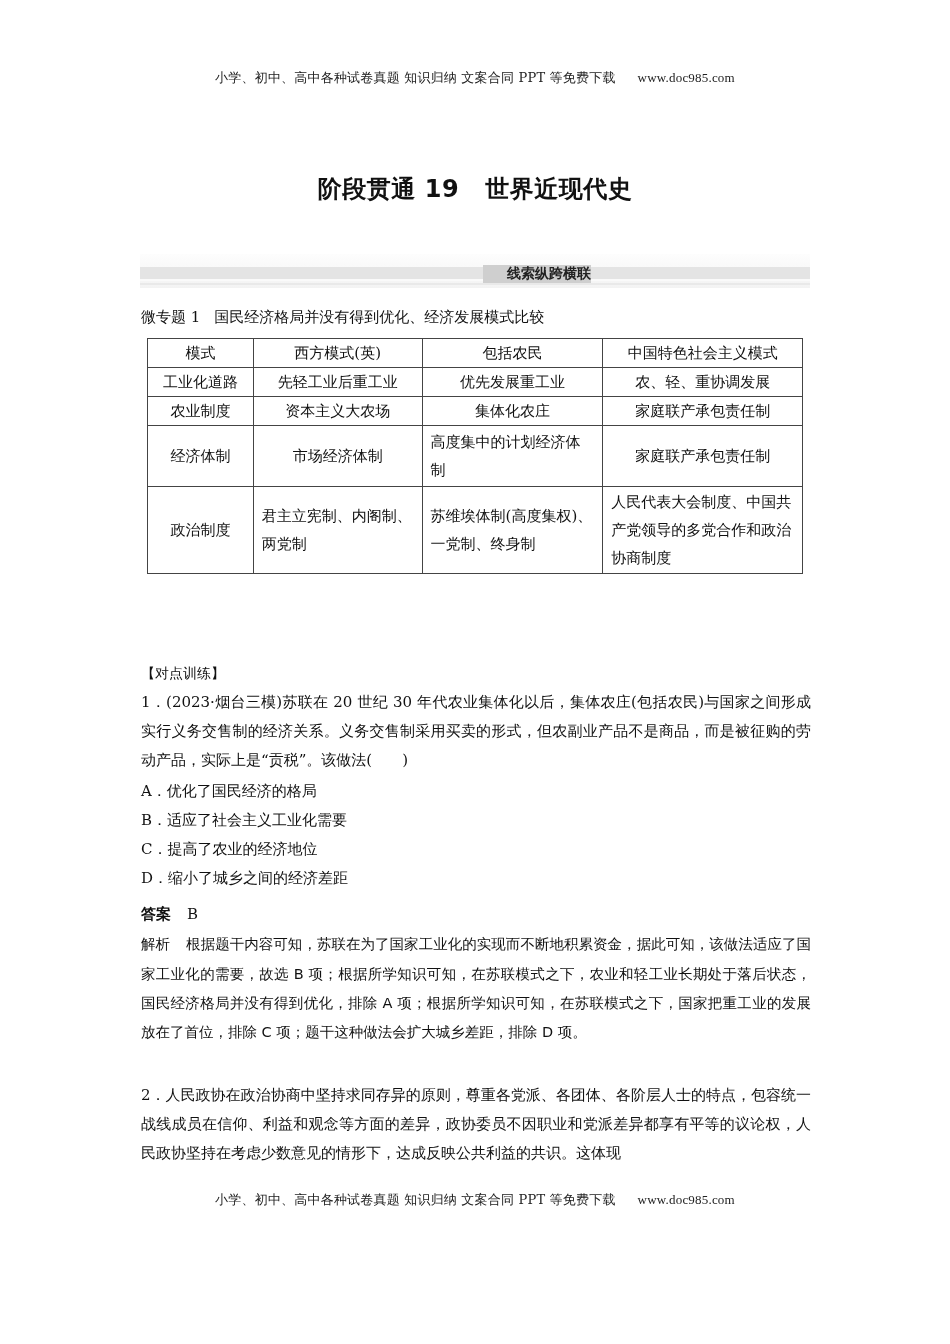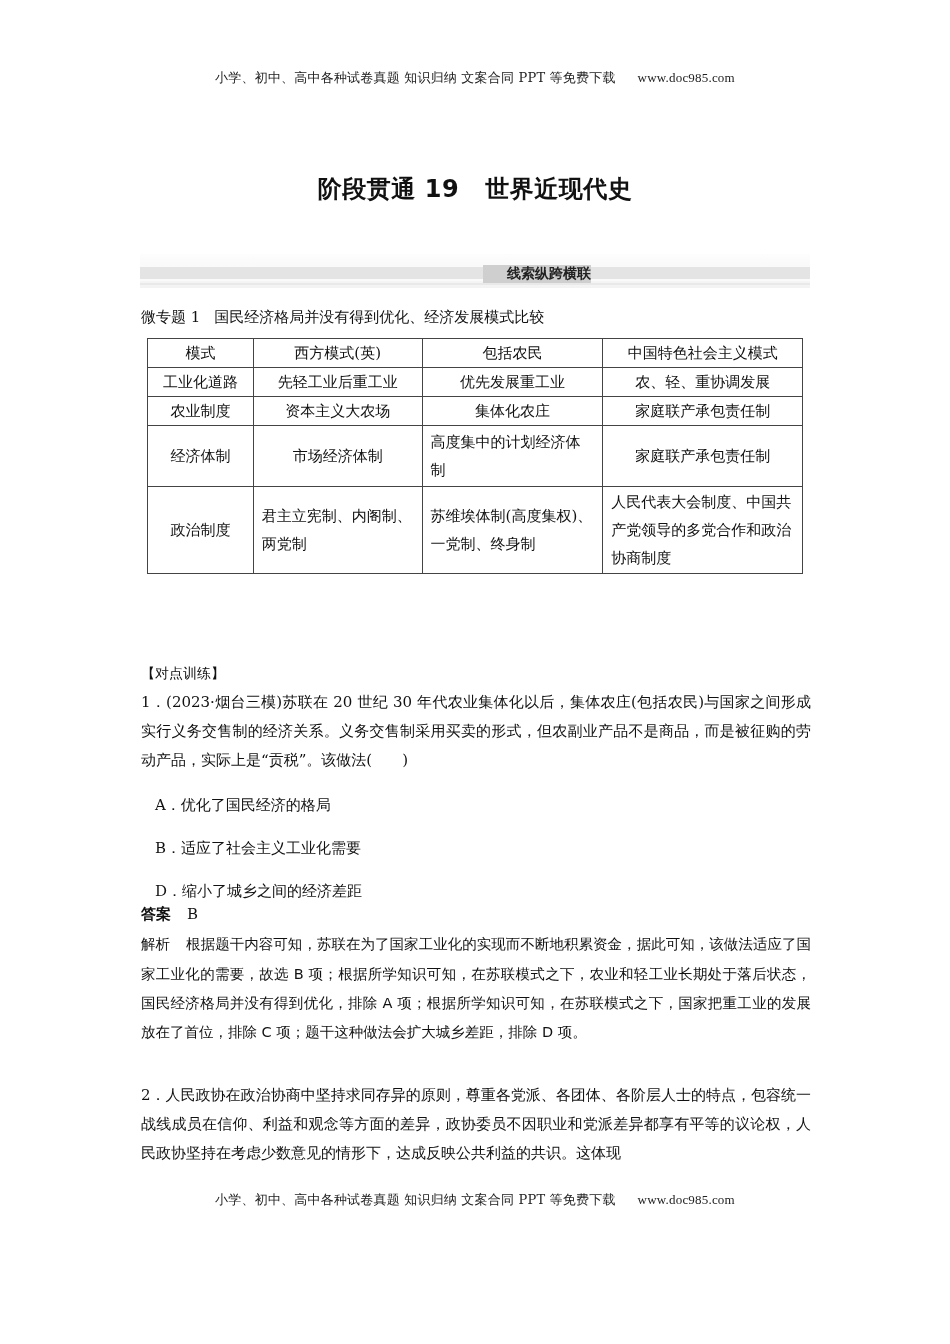--- a/index.html
+++ b/index.html
@@ -103,21 +103,21 @@
     .practice { top: 663px; font-family: "DejaVu Sans", sans-serif; font-weight: normal; font-size: 14px; line-height: 20px; }
     .q1 { top: 688px; }
     .opts { top: 777px; }
     .answer { top: 900px; }
     .answer .lbl { font-family: "DejaVu Sans", sans-serif; font-weight: bold; }
     .answer .gap { display: inline-block; width: 16px; }
     .analysis { top: 930px; font-family: "DejaVu Sans", sans-serif; font-size: 14.5px; }
     .analysis .lbl { font-family: Liberation Mono, monospace; }
     .analysis .gap { display: inline-block; width: 16px; }
     .q2 { top: 1081px; }
-    p { margin: 14px; }
+    p { margin: 0; }
   </style>
 </head>
 <body>
 
 <div class="watermark" id="wm-top">
   <span>小学、初中、高中各种试卷真题  知识归纳  文案合同  PPT 等免费下载</span><span class="url">www.doc985.com</span>
 </div>
 
 <div class="title">
   <span>阶段贯通 19</span><span class="gap"></span><span>世界近现代史</span>
@@ -174,20 +174,21 @@
 </tbody>
   </table>
 
 <div class="body-text practice">【对点训练】</div>
 
 <div class="body-text q1">1．(2023·烟台三模)苏联在 20 世纪 30 年代农业集体化以后，集体农庄(包括农民)与国家之间形成实行义务交售制的经济关系。义务交售制采用买卖的形式，但农副业产品不是商品，而是被征购的劳动产品，实际上是“贡税”。该做法(　　)</div>
 
 <div class="body-text opts">
   <p>A．优化了国民经济的格局</p>
   <p>B．适应了社会主义工业化需要</p>
+  <p>C．提高了农业的经济地位</p>
   <p>D．缩小了城乡之间的经济差距</p>
 </div>
 
 <div class="body-text answer">
   <span class="lbl">答案</span><span class="gap"></span><span>B</span>
 </div>
 
 <div class="body-text analysis">
   <span class="lbl">解析</span><span class="gap"></span><span>根据题干内容可知，苏联在为了国家工业化的实现而不断地积累资金，据此可知，该做法适应了国家工业化的需要，故选 B 项；根据所学知识可知，在苏联模式之下，农业和轻工业长期处于落后状态，国民经济格局并没有得到优化，排除 A 项；根据所学知识可知，在苏联模式之下，国家把重工业的发展放在了首位，排除 C 项；题干这种做法会扩大城乡差距，排除 D 项。</span>
 </div>

